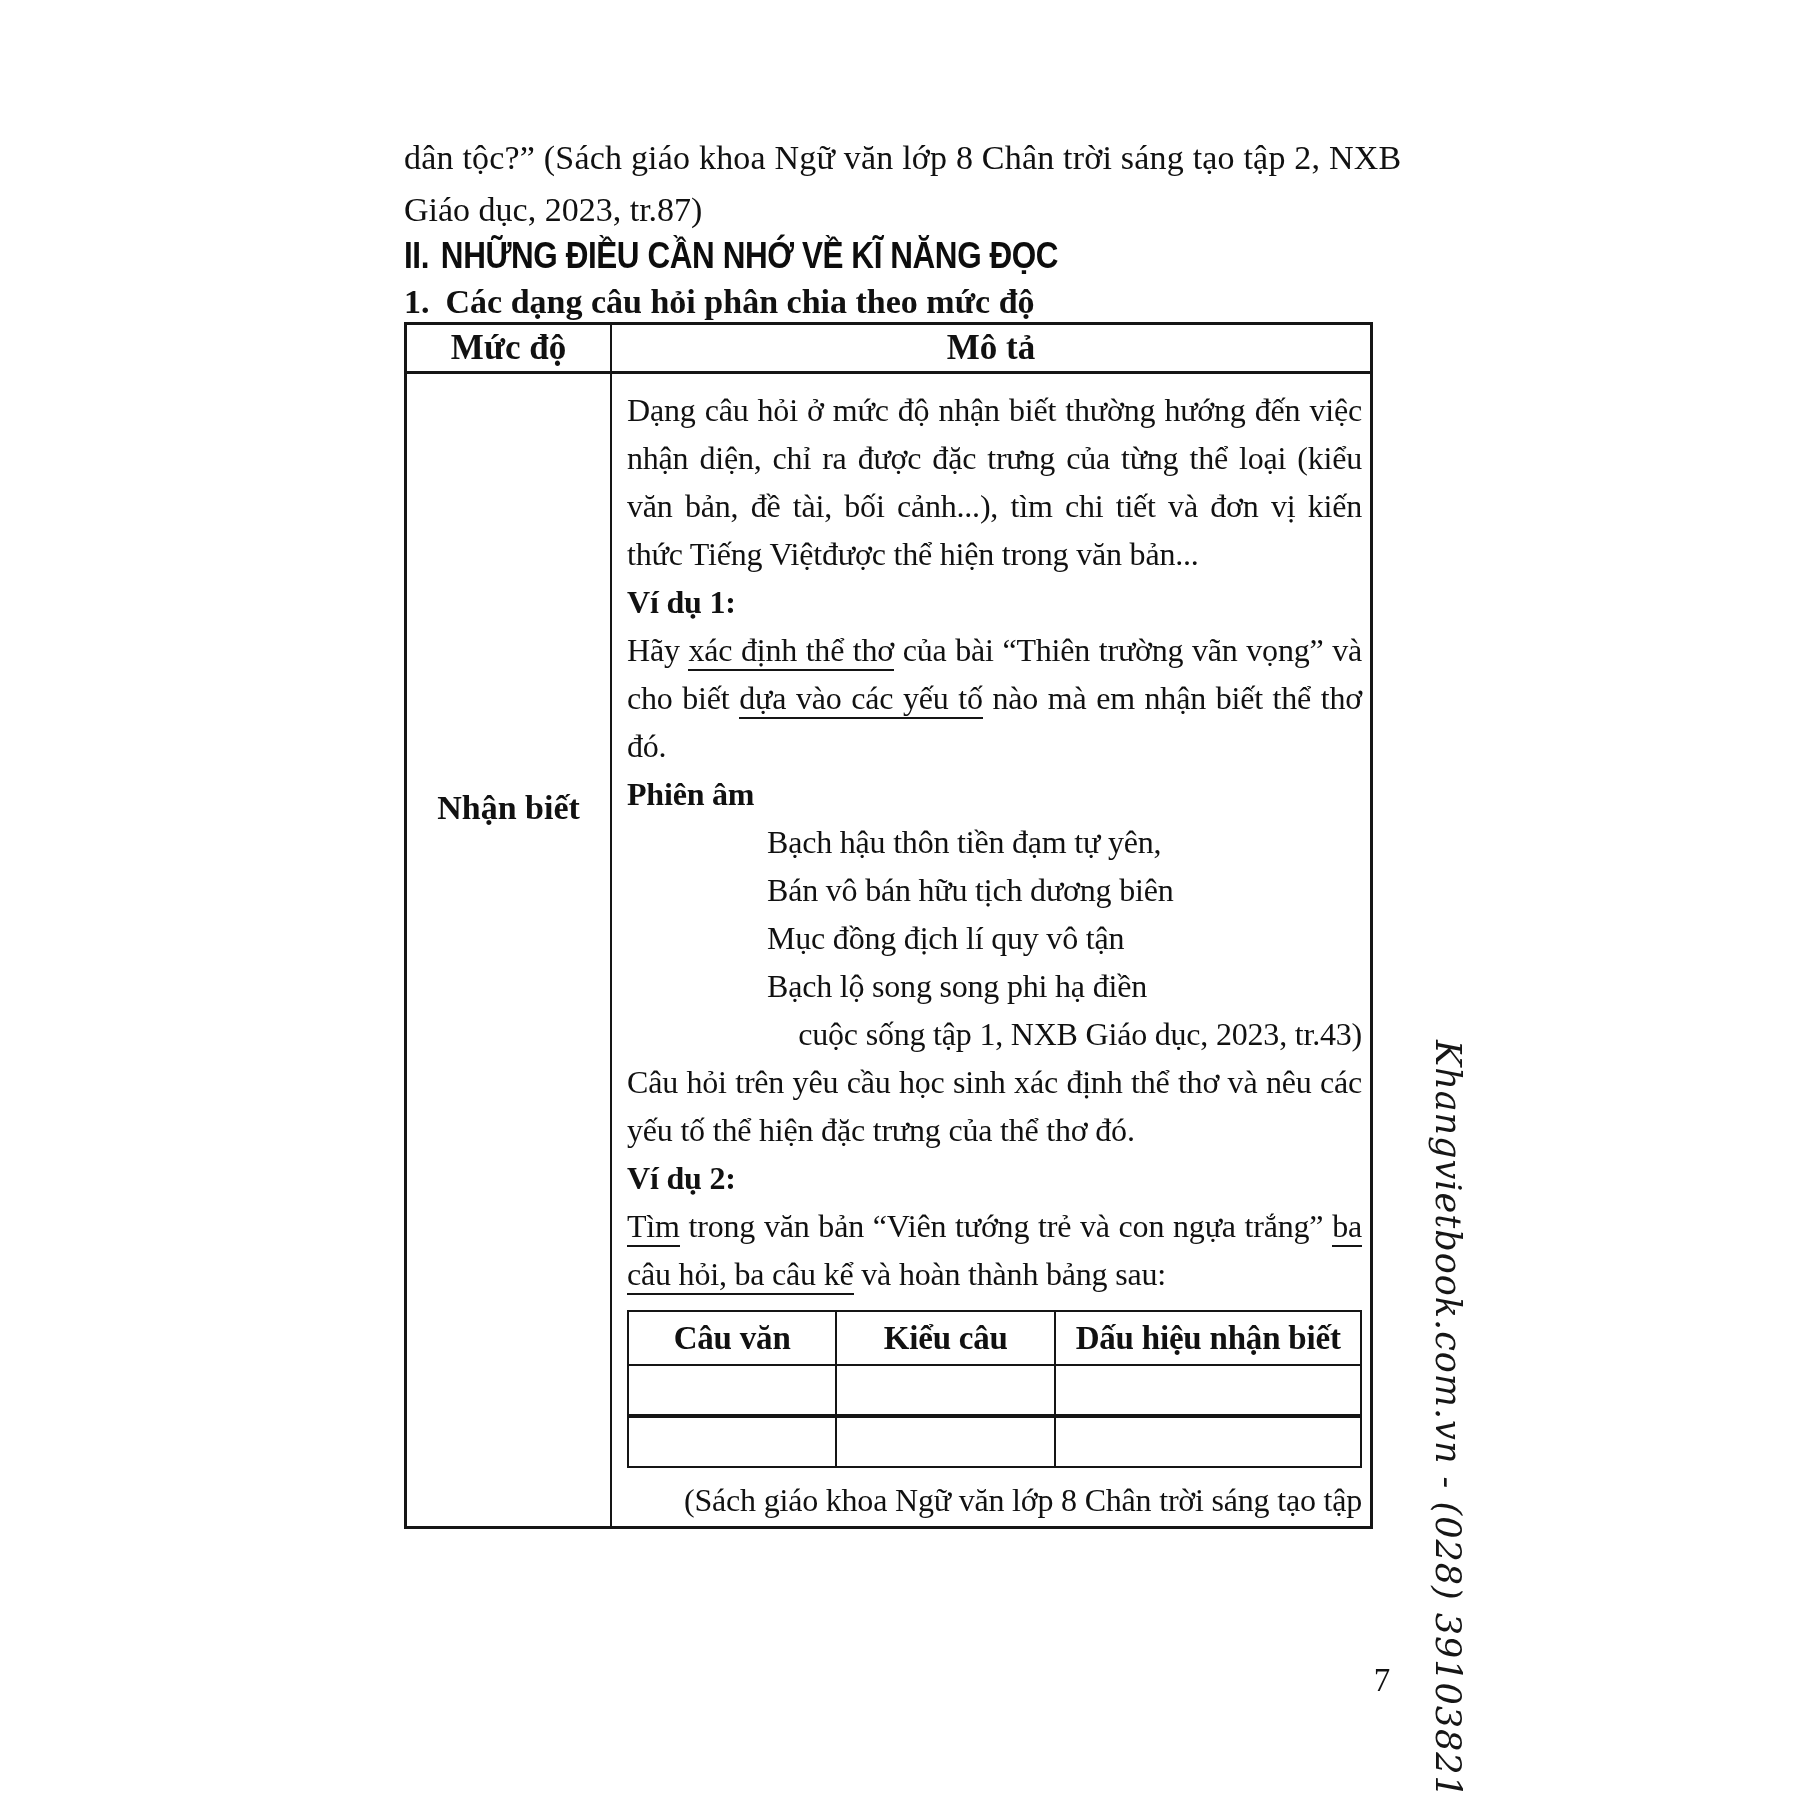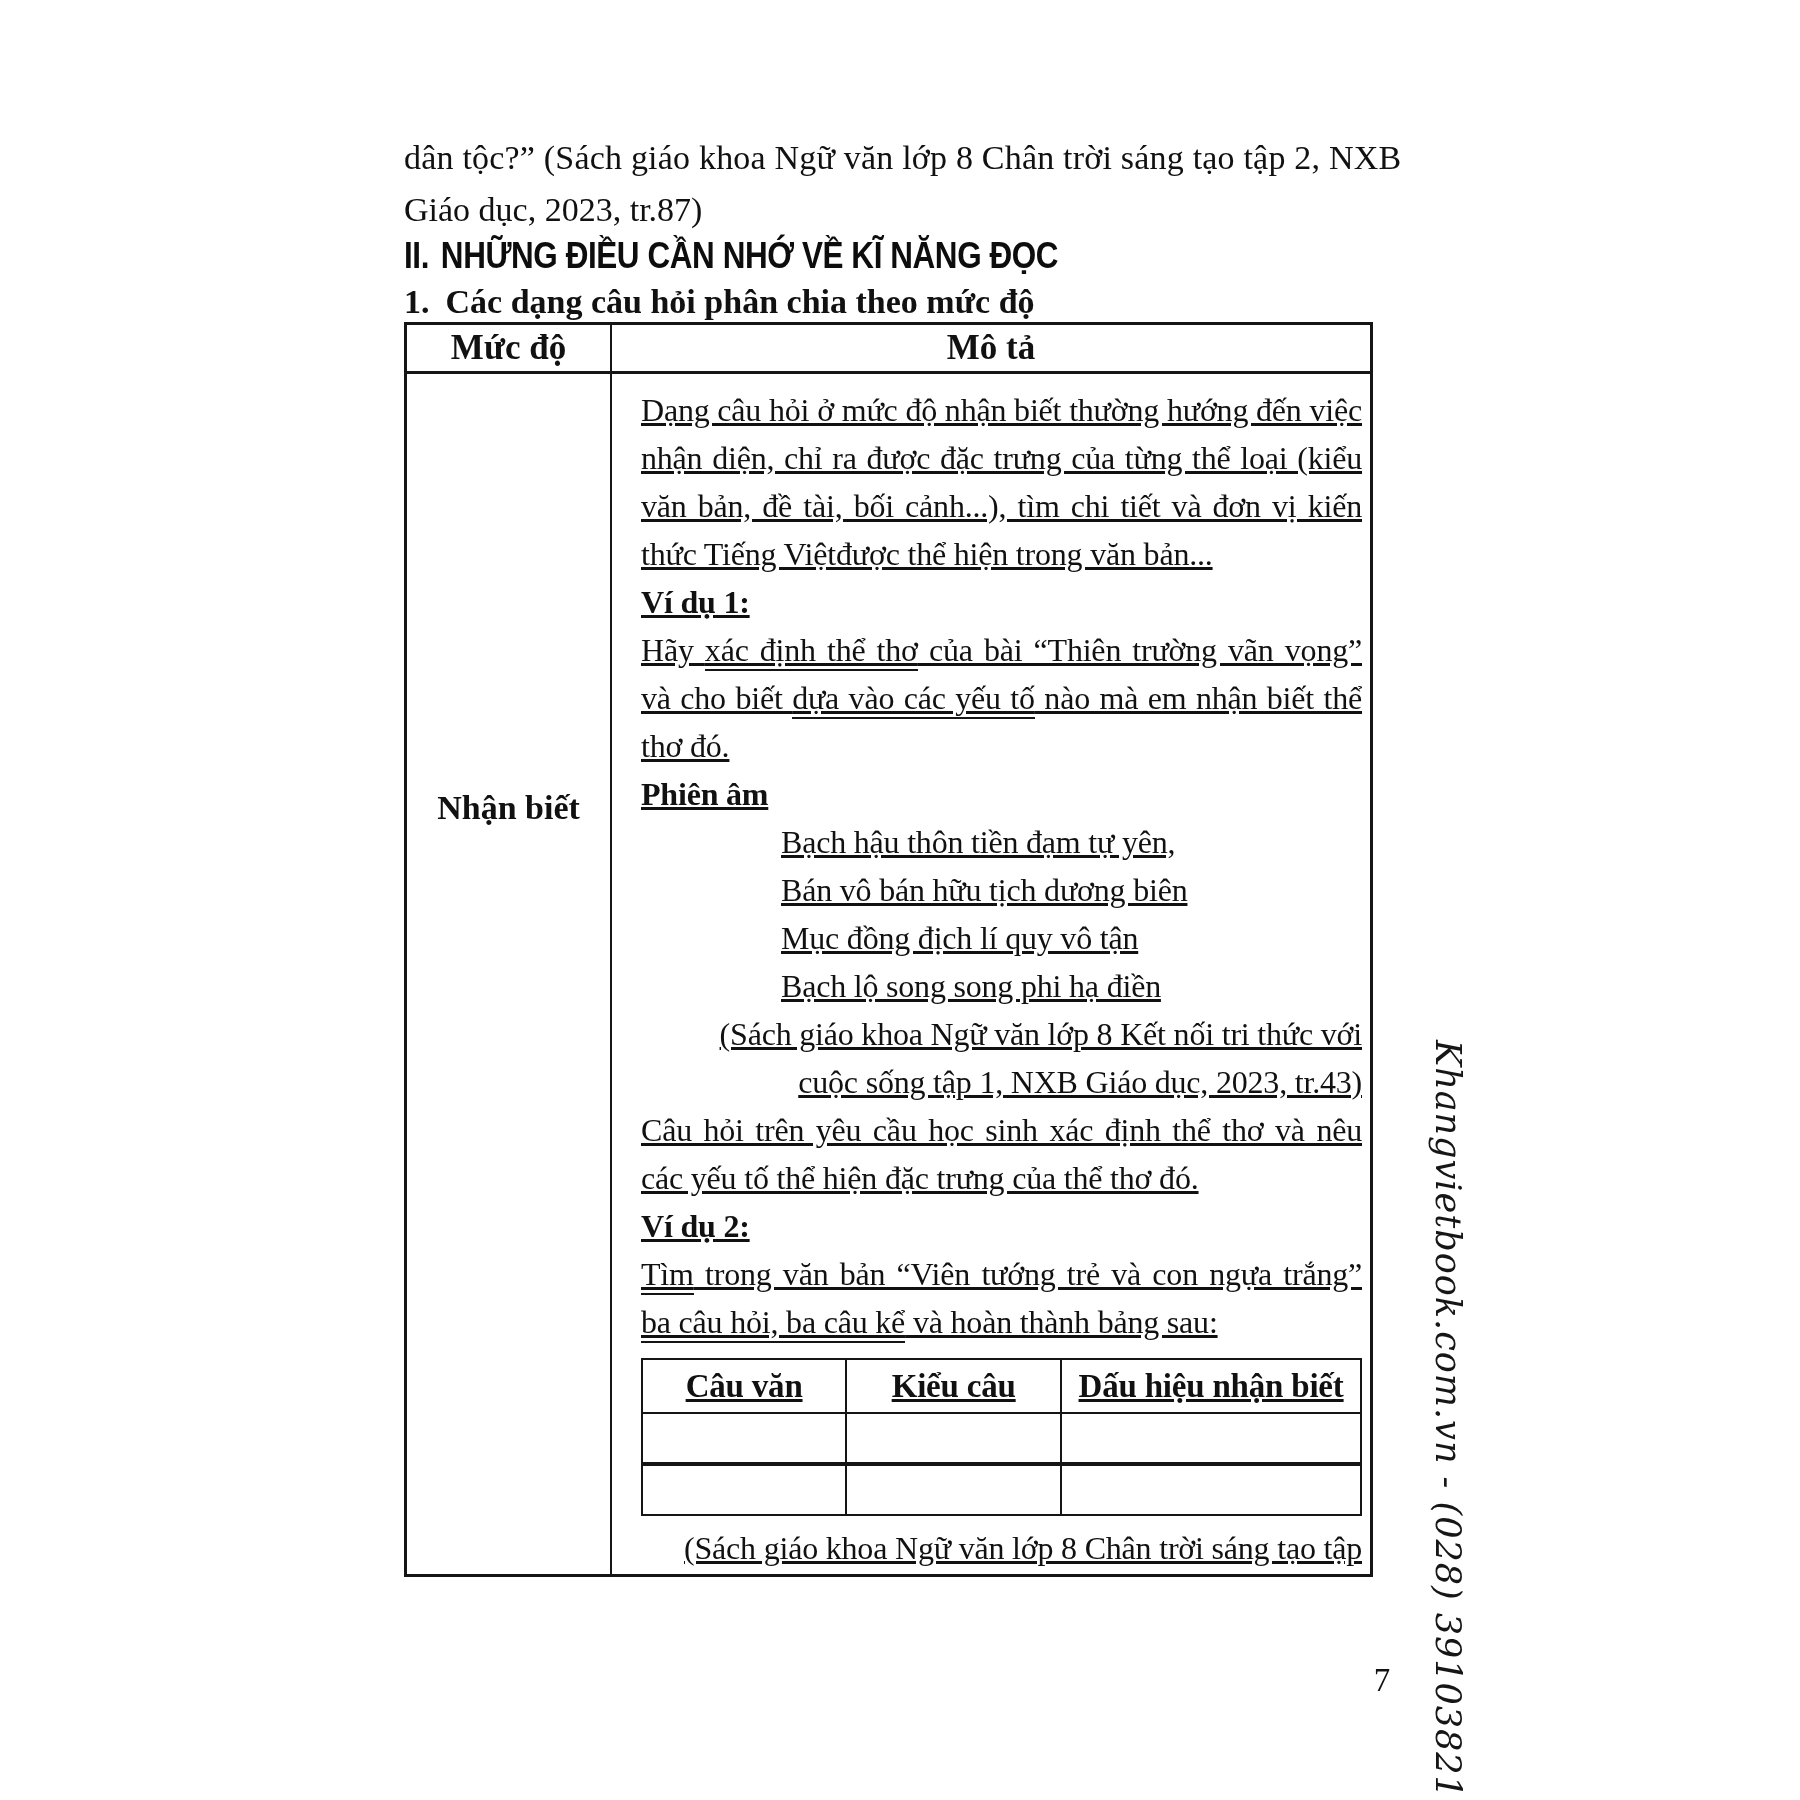--- a/index.html
+++ b/index.html
@@ -39,21 +39,21 @@
     border-bottom:3px solid #151515; height:49px;
     display:flex; align-items:center; justify-content:center;
     font-weight:bold; font-size:35px;
   }
   .cell-h.first { border-right:2px solid #151515; }
   .cell-level {
     border-right:2px solid #151515; text-align:center;
   }
   .level-label { margin-top:415px; font-weight:bold; font-size:34px; }
   .cell-desc {
-    padding:12px 8px 4px 29px; font-size:32px; line-height:48px; letter-spacing:-0.2px;text-decoration:underline;
+    padding:12px 8px 4px 15px; font-size:32px; line-height:48px; letter-spacing:-0.2px;
   }
   .cell-desc p.just { text-align:justify; }
   .bold-label { font-weight:bold; }
   .u { border-bottom:2.5px solid #151515; padding-bottom:1px; }
   .poem-line { padding-left:140px; }
   .cite { text-align:right; }
   
   .inner-table {
     width:100%; border-collapse:collapse; margin-top:12px; table-layout:fixed;
   }
@@ -110,21 +110,20 @@
 
       <p class="just"><span>Hãy </span><span class="u">xác định thể thơ</span><span> của bài “Thiên trường vãn vọng” và cho biết </span><span class="u">dựa vào các yếu tố</span><span> nào mà em nhận biết thể thơ đó.</span></p>
 
       <p class="bold-label">Phiên âm</p>
 
       <div class="poem-line">Bạch hậu thôn tiền đạm tự yên,</div>
       <div class="poem-line">Bán vô bán hữu tịch dương biên</div>
       <div class="poem-line">Mục đồng địch lí quy vô tận</div>
       <div class="poem-line">Bạch lộ song song phi hạ điền</div>
 
-      <div class="cite">(Sách giáo khoa Ngữ văn lớp 8 Kết nối tri thức với</div>
       <div class="cite">cuộc sống tập 1, NXB Giáo dục, 2023, tr.43)</div>
 
       <p class="just">Câu hỏi trên yêu cầu học sinh xác định thể thơ và nêu các yếu tố thể hiện đặc trưng của thể thơ đó.</p>
 
       <p class="bold-label">Ví dụ 2:</p>
 
       <p class="just"><span class="u">Tìm</span><span> trong văn bản “Viên tướng trẻ và con ngựa trắng” </span><span class="u">ba câu hỏi, ba câu kể</span><span> và hoàn thành bảng sau:</span></p>
 
       <table class="inner-table">
         <tbody>

